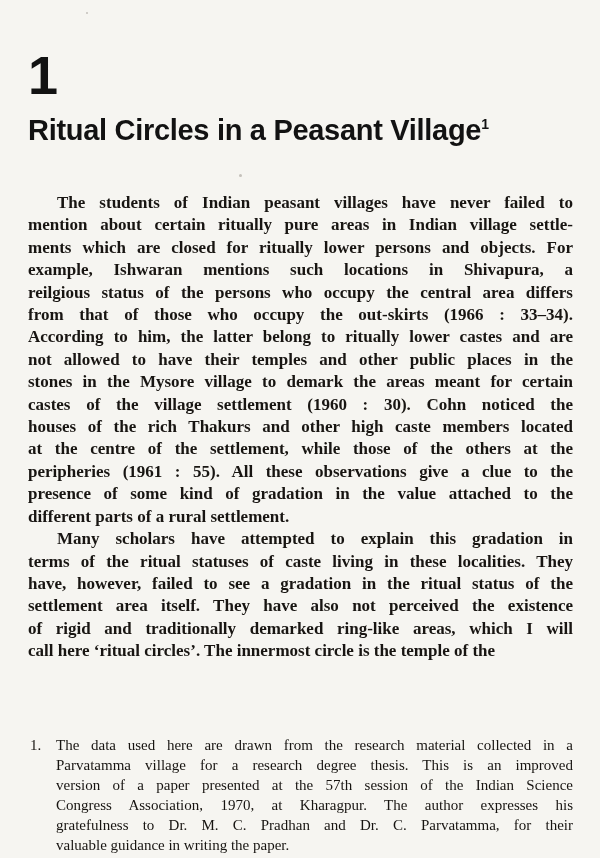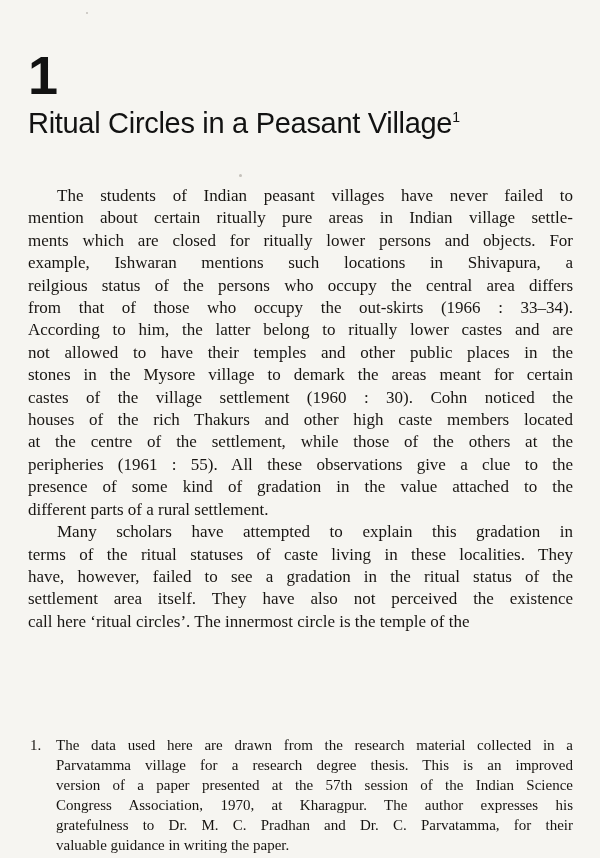--- a/index.html
+++ b/index.html
@@ -15,41 +15,41 @@
   }
   .chapter-number {
     font-family: "Liberation Sans", sans-serif;
     font-weight: 700;
     font-size: 54px;
     line-height: 46px;
     color: #121212;
   }
   .page-title {
     font-family: "Liberation Sans", sans-serif;
-    font-weight: 400;
+    font-weight: 700;
     font-size: 29px;
     letter-spacing: -0.3px;
     line-height: 36px;
-    margin-top: 7px;
+    margin-top: 14px;
     color: #121212;
     white-space: nowrap;
   }
   .page-title sup {
     font-size: 14px;
     vertical-align: super;
     line-height: 0;
   }
   .body-text {
     margin-top: 44px;
     font-family: "Liberation Serif", serif;
     font-size: 17px;
     line-height: 22.4px;
     color: #181512;
   }
-  .para { width: 100%; }
+  .para { width: 100%; font-weight: bold; }
   .line {
     text-align: justify;
     text-align-last: justify;
     white-space: normal;
   }
   .line.first { text-indent: 29px; }
   .line.last { text-align: left; text-align-last: left; }
   .footnote {
     position: absolute;
     left: 30px;
@@ -103,20 +103,21 @@
         <div class="line">at the centre of the settlement, while those of the others at the</div>
         <div class="line">peripheries (1961 : 55). All these observations give a clue to the</div>
         <div class="line">presence of some kind of gradation in the value attached to the</div>
         <div class="line last">different parts of a rural settlement.</div>
       </div>
       <div class="para">
         <div class="line first">Many scholars have attempted to explain this gradation in</div>
         <div class="line">terms of the ritual statuses of caste living in these localities. They</div>
         <div class="line">have, however, failed to see a gradation in the ritual status of the</div>
         <div class="line">settlement area itself. They have also not perceived the existence</div>
+        <div class="line">of rigid and traditionally demarked ring-like areas, which I will</div>
         <div class="line last">call here ‘ritual circles’. The innermost circle is the temple of the</div>
       </div>
     </div>
 
   <div class="footnote">
     <span class="fn-marker">1.</span>
     <div class="fn-lines">
         <div class="fn-line">The data used here are drawn from the research material collected in a</div>
         <div class="fn-line">Parvatamma village for a research degree thesis. This is an improved</div>
         <div class="fn-line">version of a paper presented at the 57th session of the Indian Science</div>

